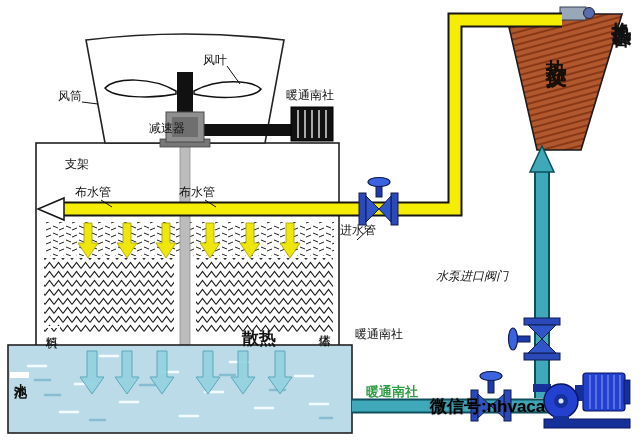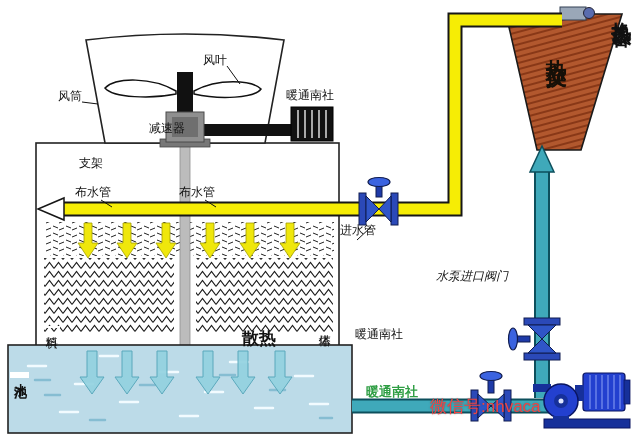--- a/index.html
+++ b/index.html
@@ -5,21 +5,21 @@
   html,body{margin:0;padding:0;background:#fff;}
   .canvas{position:relative;width:640px;height:442px;background:#fff;overflow:hidden;
           font-family:"Liberation Sans","DejaVu Sans",sans-serif;}
   .art{position:absolute;left:0;top:0;}
   .lbl{position:absolute;color:#111;font-size:12px;line-height:1.15;white-space:nowrap;}
   .v{writing-mode:vertical-rl;text-orientation:upright;}
   .big{font-size:17px;font-weight:bold;}
   .hx-t{font-size:21px;font-weight:bold;letter-spacing:4px;color:#161008;}
   .hxe-t{font-size:20px;font-weight:bold;letter-spacing:2px;}
   .wm-green{font-size:13px;font-weight:bold;color:#2f9e44;}
-  .wm-white{font-size:17px;font-weight:normal;color:#ef4444;text-shadow:0 0 2px rgba(60,60,60,.55);}
+  .wm-white{font-size:17px;font-weight:bold;color:#000000;text-shadow:0 0 2px rgba(60,60,60,.55);}
   .boxed{background:#fff;padding:1px 2px;}
   .pool-lbl{font-size:13px;font-weight:bold;letter-spacing:2px;}
 </style>
 </head>
 <body>
 
 <div class="canvas">
 
 <svg class="art" width="640" height="442" viewBox="0 0 640 442">
   <defs>
@@ -150,21 +150,21 @@
     <use href="#arrC" x="280" y="351"></use>
   </g>
 
   <path d="M227,66 L240,84 M82,102 L98,104 M101,200 L112,207 M205,200 L216,207 M357,240 L371,227" stroke="#111" stroke-width="1" fill="none"></path>
 </svg>
 
 <div class="lbl" style="left:203px;top:54px;">风叶</div>
 <div class="lbl" style="left:58px;top:90px;text-align:right;">风筒</div>
 <div class="lbl" style="left:286px;top:89px;">暖通南社</div>
 <div class="lbl" style="left:134px;top:122px;margin-left:15px;">减速器</div>
-<div class="lbl" style="left:79px;top:158px;font-family:Liberation Mono, monospace;">支架</div>
+<div class="lbl" style="left:65px;top:158px;">支架</div>
 <div class="lbl" style="left:75px;top:186px;">布水管</div>
 <div class="lbl" style="left:179px;top:186px;">布水管</div>
 <div class="lbl" style="left:340px;top:224px;">进水管</div>
 <div class="lbl" style="left:436px;top:270px;font-style:italic;">水泵进口阀门</div>
 <div class="lbl" style="left:355px;top:328px;">暖通南社</div>
 <div class="lbl v boxed" style="left:42px;top:326px;">填料</div>
 <div class="lbl big" style="left:242px;top:329px;text-align:center;">散热</div>
 <div class="lbl v" style="left:317px;top:325px;">塔体</div>
 <div class="lbl v pool-lbl boxed" style="left:10px;top:372px;">水池</div>
 <div class="lbl v hx-t" style="left:544px;top:42px;">热交换</div>

